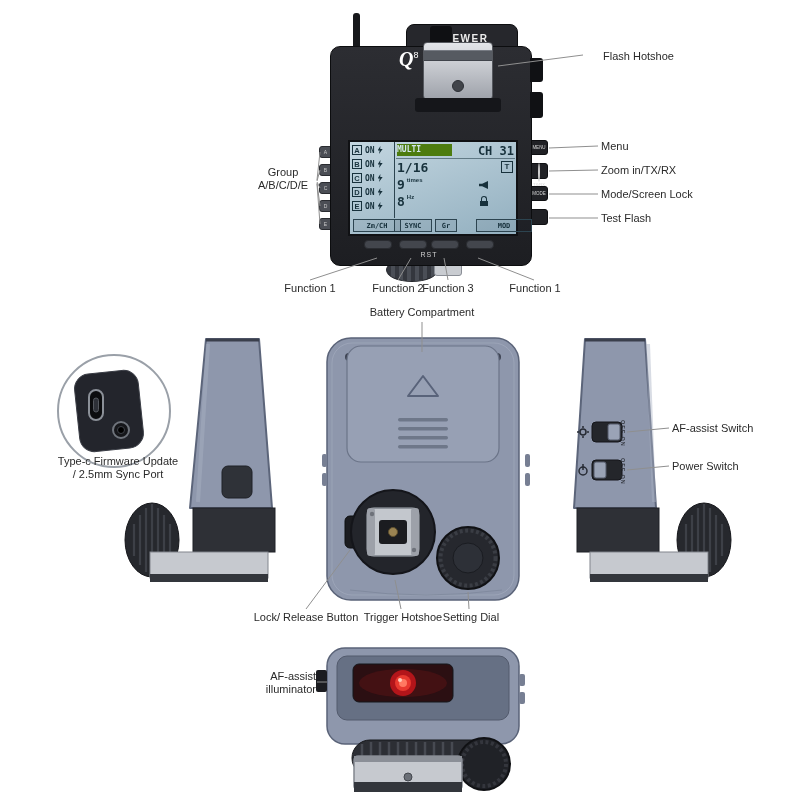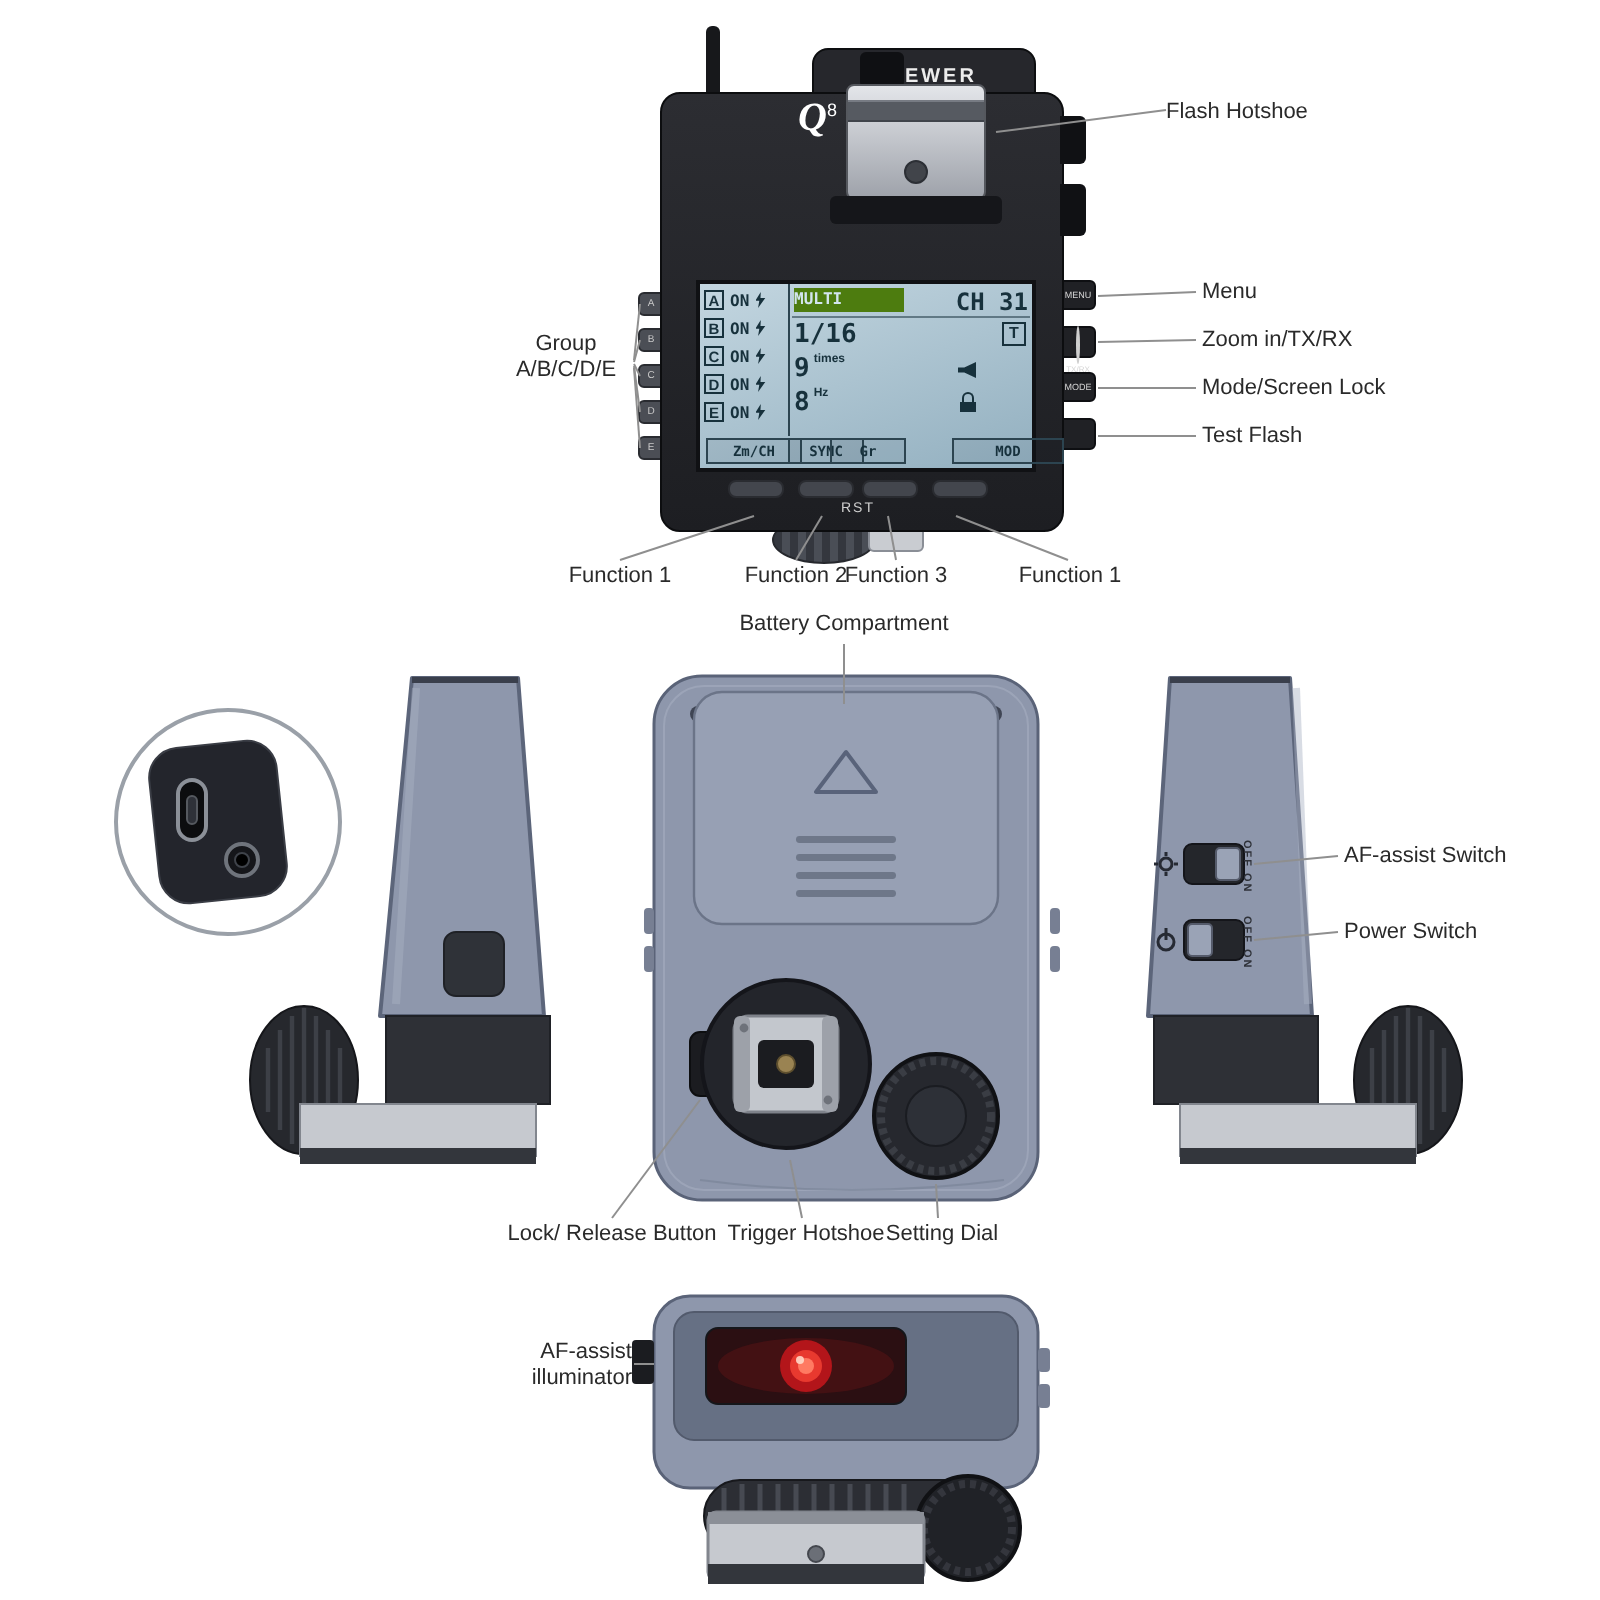--- a/index.html
+++ b/index.html
@@ -138,21 +138,21 @@
       <span class="bigval">8</span>
       <span class="unit">Hz</span>
     </div>
   <div class="beep"></div>
   <div class="lockico">
       <div class="sh"></div>
       <div class="bd"></div>
     </div>
   <div class="softkey" style="left:353px;width:48px">Zm/CH</div>
   <div class="softkey" style="left:394px;width:38px">SYNC</div>
-  <div class="softkey" style="left:415px;width:38px">Gr</div>
+  <div class="softkey" style="left:435px;width:22px">Gr</div>
   <div class="softkey" style="left:476px;width:56px">MOD</div>
 
   <div class="fnbtn" style="left:364px"></div>
   <div class="fnbtn" style="left:399px"></div>
   <div class="fnbtn" style="left:431px"></div>
   <div class="fnbtn" style="left:466px"></div>
   <div class="rst">RST</div>
 
   <svg class="abs" style="left:55px;top:352px" width="118" height="118" viewBox="0 0 118 118">
     <circle cx="59" cy="59" r="56" fill="#ffffff" stroke="#9aa0a8" stroke-width="2"></circle>
@@ -299,34 +299,38 @@
       <line x1="422" y1="322" x2="422" y2="352"></line>
       <line x1="306" y1="609" x2="350" y2="550"></line>
       <line x1="401" y1="609" x2="395" y2="580"></line>
       <line x1="469" y1="609" x2="468" y2="592"></line>
       <line x1="627" y1="432" x2="669" y2="428"></line>
       <line x1="627" y1="470" x2="669" y2="466"></line>
       <line x1="317" y1="682" x2="327" y2="682"></line>
     </g>
   </svg>
 
-  <div class="lbl" style="left:583px;top:50px">Flash Hotshoe</div>
+  <div class="lbl" style="left:603px;top:50px">Flash Hotshoe</div>
   <div class="lbl" style="left:601px;top:140px">Menu</div>
   <div class="lbl" style="left:601px;top:164px">Zoom in/TX/RX</div>
   <div class="lbl" style="left:601px;top:188px">Mode/Screen Lock</div>
   <div class="lbl" style="left:601px;top:212px">Test Flash</div>
   <div class="lbl wrap ctr" style="left:248px;top:166px;width:70px">
     <span style="display:block">Group</span>
     <span style="display:block">A/B/C/D/E</span>
   </div>
   <div class="lbl ctr" style="left:280px;top:282px;width:60px">Function 1</div>
   <div class="lbl ctr" style="left:368px;top:282px;width:60px">Function 2</div>
   <div class="lbl ctr" style="left:418px;top:282px;width:60px">Function 3</div>
   <div class="lbl ctr" style="left:505px;top:282px;width:60px">Function 1</div>
   <div class="lbl ctr" style="left:353px;top:306px;width:138px">Battery Compartment</div>
+  <div class="lbl wrap ctr" style="left:36px;top:455px;width:164px">
+    <span style="display:block">Type-c Firmware Update</span>
+    <span style="display:block">/ 2.5mm Sync Port</span>
+  </div>
   <div class="lbl ctr" style="left:250px;top:611px;width:112px">Lock/ Release Button</div>
   <div class="lbl ctr" style="left:357px;top:611px;width:92px">Trigger Hotshoe</div>
   <div class="lbl ctr" style="left:434px;top:611px;width:74px">Setting Dial</div>
   <div class="lbl" style="left:672px;top:422px">AF-assist Switch</div>
   <div class="lbl" style="left:672px;top:460px">Power Switch</div>
   <div class="lbl wrap rgt" style="left:238px;top:670px;width:78px">
     <span style="display:block">AF-assist</span>
     <span style="display:block">illuminator</span>
   </div>
 

